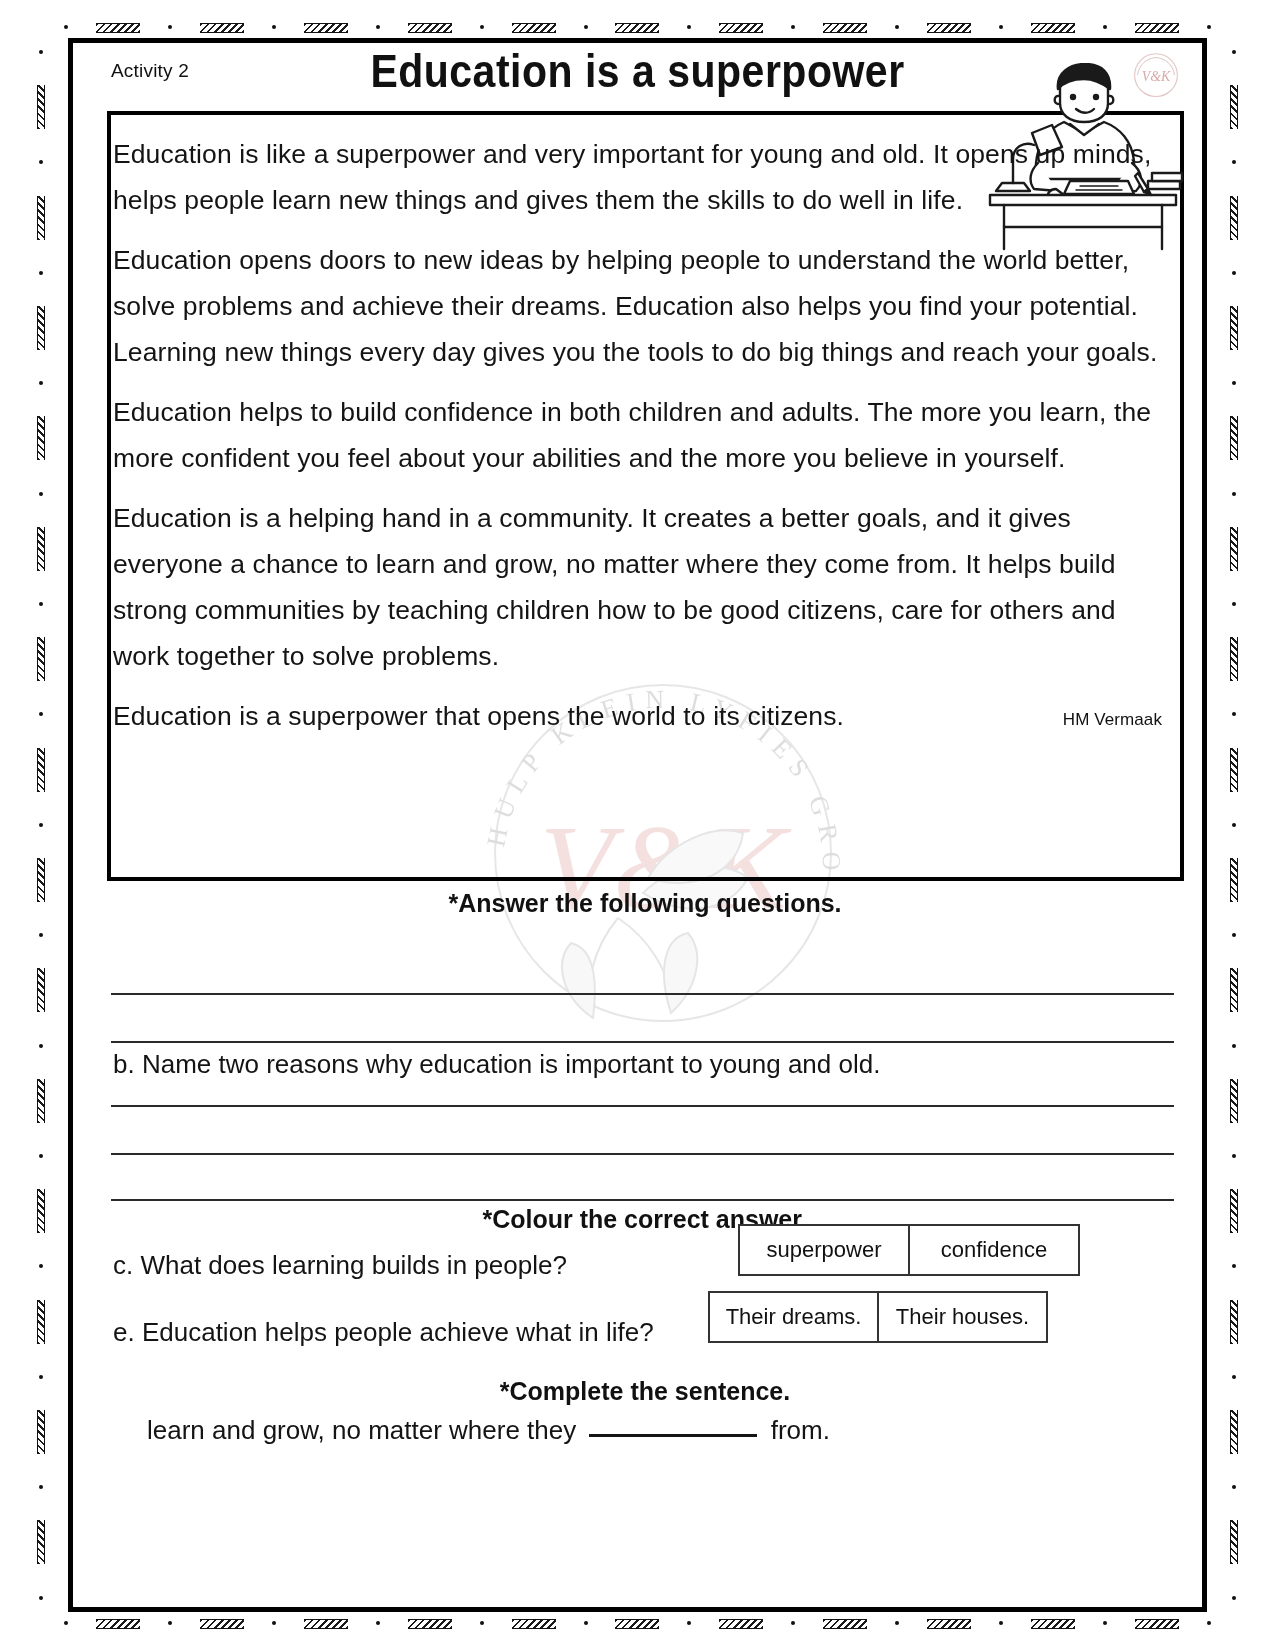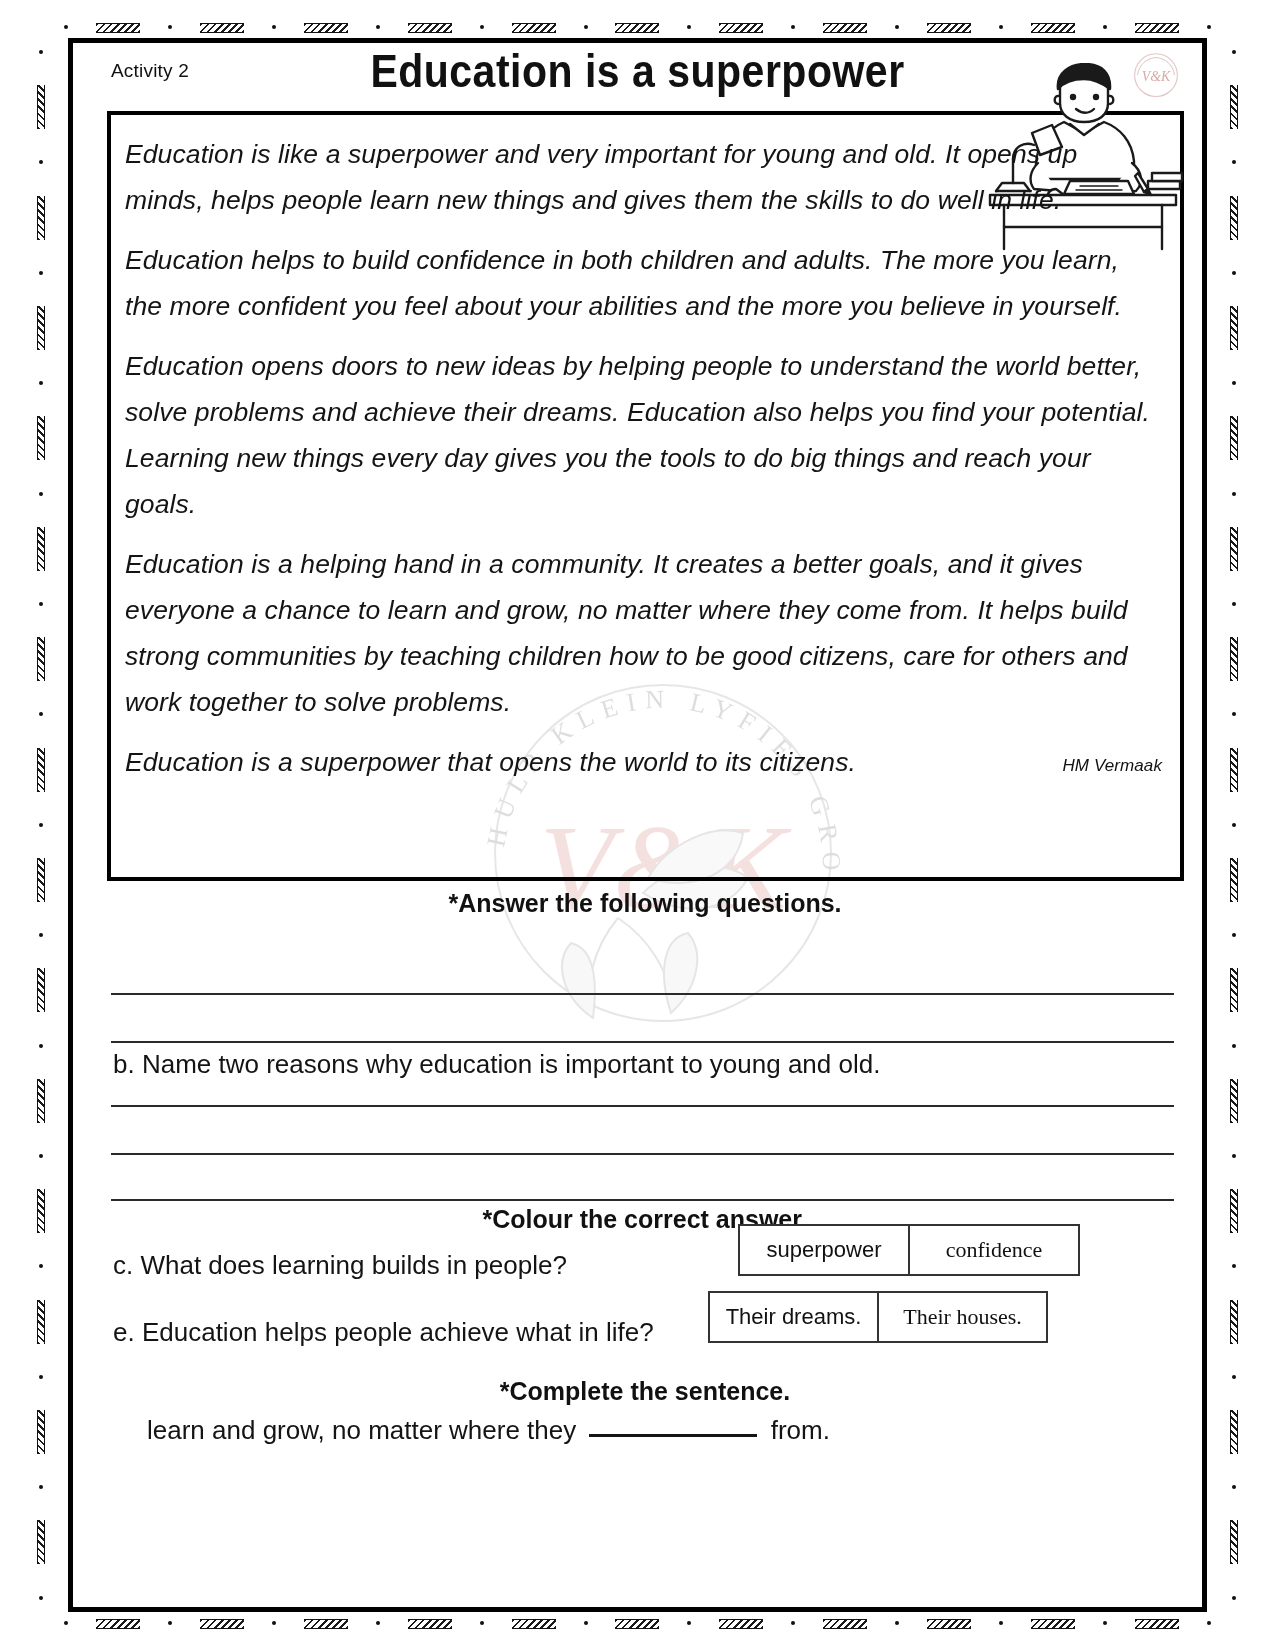--- a/index.html
+++ b/index.html
@@ -134,22 +134,21 @@
     left: 34px;
     top: 68px;
     right: 18px;
     height: 770px;
     border: 4px solid #000;
     background: transparent;
     box-sizing: border-box;
   }
   .passage-inner {
     position: relative;
-    padding: 16px 18px 0 14px;
-    font-style: italic;
+    padding: 16px 18px 0 2px;
   }
   .para {
     font-size: 26.5px;
     line-height: 46px;
     color: #141414;
     margin: 0 0 14px 0;
     letter-spacing: .1px;
   }
   .para.last {
     margin-bottom: 0;
@@ -230,21 +229,21 @@
     flex: 1;
     display: flex;
     align-items: center;
     justify-content: center;
     font-size: 22px;
     color: #111;
     border-right: 2px solid #333;
     box-sizing: border-box;
     white-space: nowrap;
   }
-  .choice-cell:last-child { border-right: none; font-family: Liberation Serif, serif; }
+  .choice-cell:last-child { border-right: none; }
 
   
   .blank {
     display: inline-block;
     width: 170px;
     border-bottom: 3px solid #151515;
     margin: 0 6px;
     vertical-align: 2px;
     height: 18px;
   }
@@ -446,22 +445,22 @@
           <path d="M61 96 C 61 84 72 78 82 82"></path>
           <path d="M80 70 L100 62 L110 84 L88 92 Z"></path>
 
           <path d="M196 118 L228 118 L228 126 L196 126 Z"></path>
           <path d="M200 110 L230 110 L230 118 L200 118 Z"></path>
         </g>
       </svg>
 
       <div class="passage-inner">
         <p class="para">Education is like a superpower and very important for young and old. It opens up minds, helps people learn new things and gives them the skills to do well in life.</p>
+        <p class="para">Education opens doors to new ideas by helping people to understand the world better, solve problems and achieve their dreams. Education also helps you find your potential. Learning new things every day gives you the tools to do big things and reach your goals.</p>
         <p class="para">Education helps to build confidence in both children and adults. The more you learn, the more confident you feel about your abilities and the more you believe in yourself.</p>
-        <p class="para">Education opens doors to new ideas by helping people to understand the world better, solve problems and achieve their dreams. Education also helps you find your potential. Learning new things every day gives you the tools to do big things and reach your goals.</p>
         <p class="para">Education is a helping hand in a community. It creates a better goals, and it gives everyone a chance to learn and grow, no matter where they come from. It helps build strong communities by teaching children how to be good citizens, care for others and work together to solve problems.</p>
         <div class="para last">
           <span>Education is a superpower that opens the world to its citizens.</span>
           <span class="author">HM Vermaak</span>
         </div>
       </div>
     </div>
 
     <div class="instruction instr-1">*Answer the following questions.</div>
 

